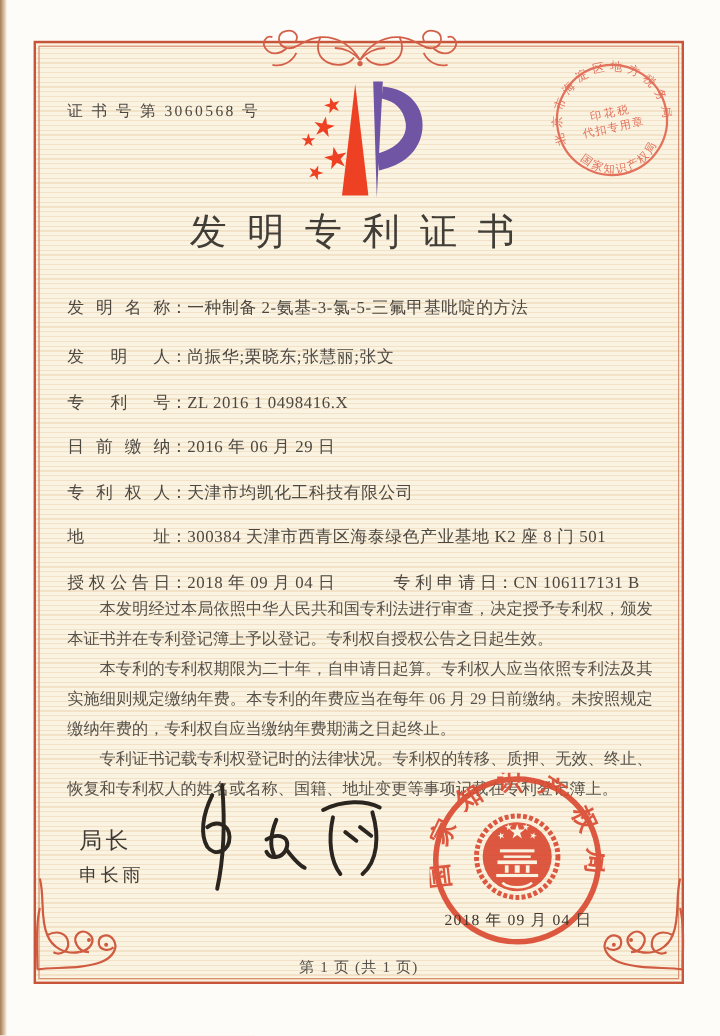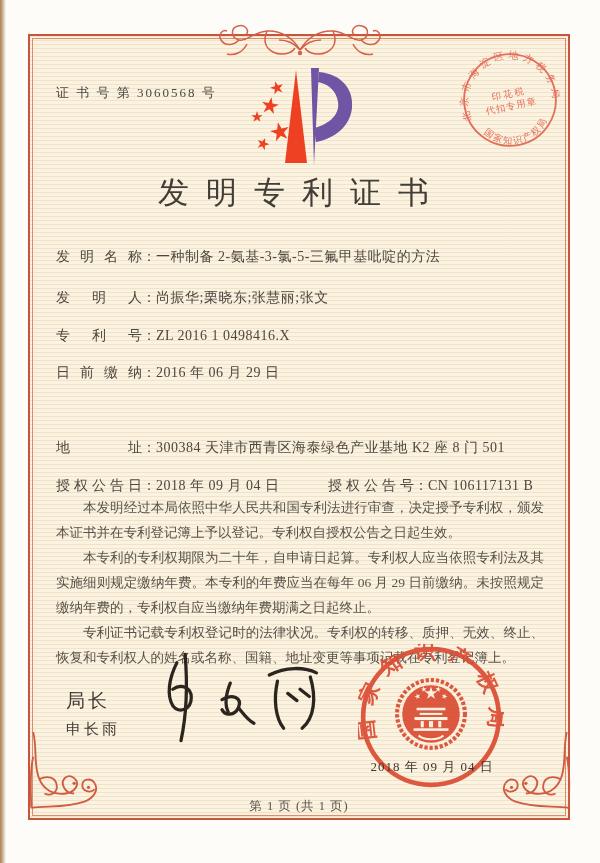--- a/index.html
+++ b/index.html
@@ -92,27 +92,30 @@
   </div>
   <div class="frow" style="top:253px">
     <span class="flabel">发明人</span><span>：</span><span class="fvalue">尚振华;栗晓东;张慧丽;张文</span>
   </div>
   <div class="frow" style="top:291px">
     <span class="flabel">专利号</span><span>：</span><span class="fvalue">ZL 2016 1 0498416.X</span>
   </div>
   <div class="frow" style="top:328px">
     <span class="flabel">日前缴纳</span><span>：</span><span class="fvalue">2016 年 06 月 29 日</span>
   </div>
+  <div class="frow" style="top:366px">
+    <span class="flabel">专利权人</span><span>：</span><span class="fvalue">天津市均凯化工科技有限公司</span>
+  </div>
   <div class="frow" style="top:403px">
     <span class="flabel">地址</span><span>：</span><span class="fvalue">300384 天津市西青区海泰绿色产业基地 K2 座 8 门 501</span>
   </div>
   <div class="frow" style="top:441px">
     <span class="flabel">授权公告日</span><span>：</span><span class="fvalue">2018 年 09 月 04 日</span>
     <span class="grp2">
-      <span class="flabel">授权公告号</span><span>：</span><span class="fvalue">CN 106117131 B</span>
+      <span class="flabel">专利申请日</span><span>：</span><span class="fvalue">CN 106117131 B</span>
     </span>
   </div>
 
   <div class="paras">
     <p>本发明经过本局依照中华人民共和国专利法进行审查，决定授予专利权，颁发本证书并在专利登记簿上予以登记。专利权自授权公告之日起生效。</p>
     <p>本专利的专利权期限为二十年，自申请日起算。专利权人应当依照专利法及其实施细则规定缴纳年费。本专利的年费应当在每年 06 月 29 日前缴纳。未按照规定缴纳年费的，专利权自应当缴纳年费期满之日起终止。</p>
     <p>专利证书记载专利权登记时的法律状况。专利权的转移、质押、无效、终止、恢复和专利权人的姓名或名称、国籍、地址变更等事项记载在专利登记簿上。</p>
   </div>
 
   <div class="sign-title">局长</div>

